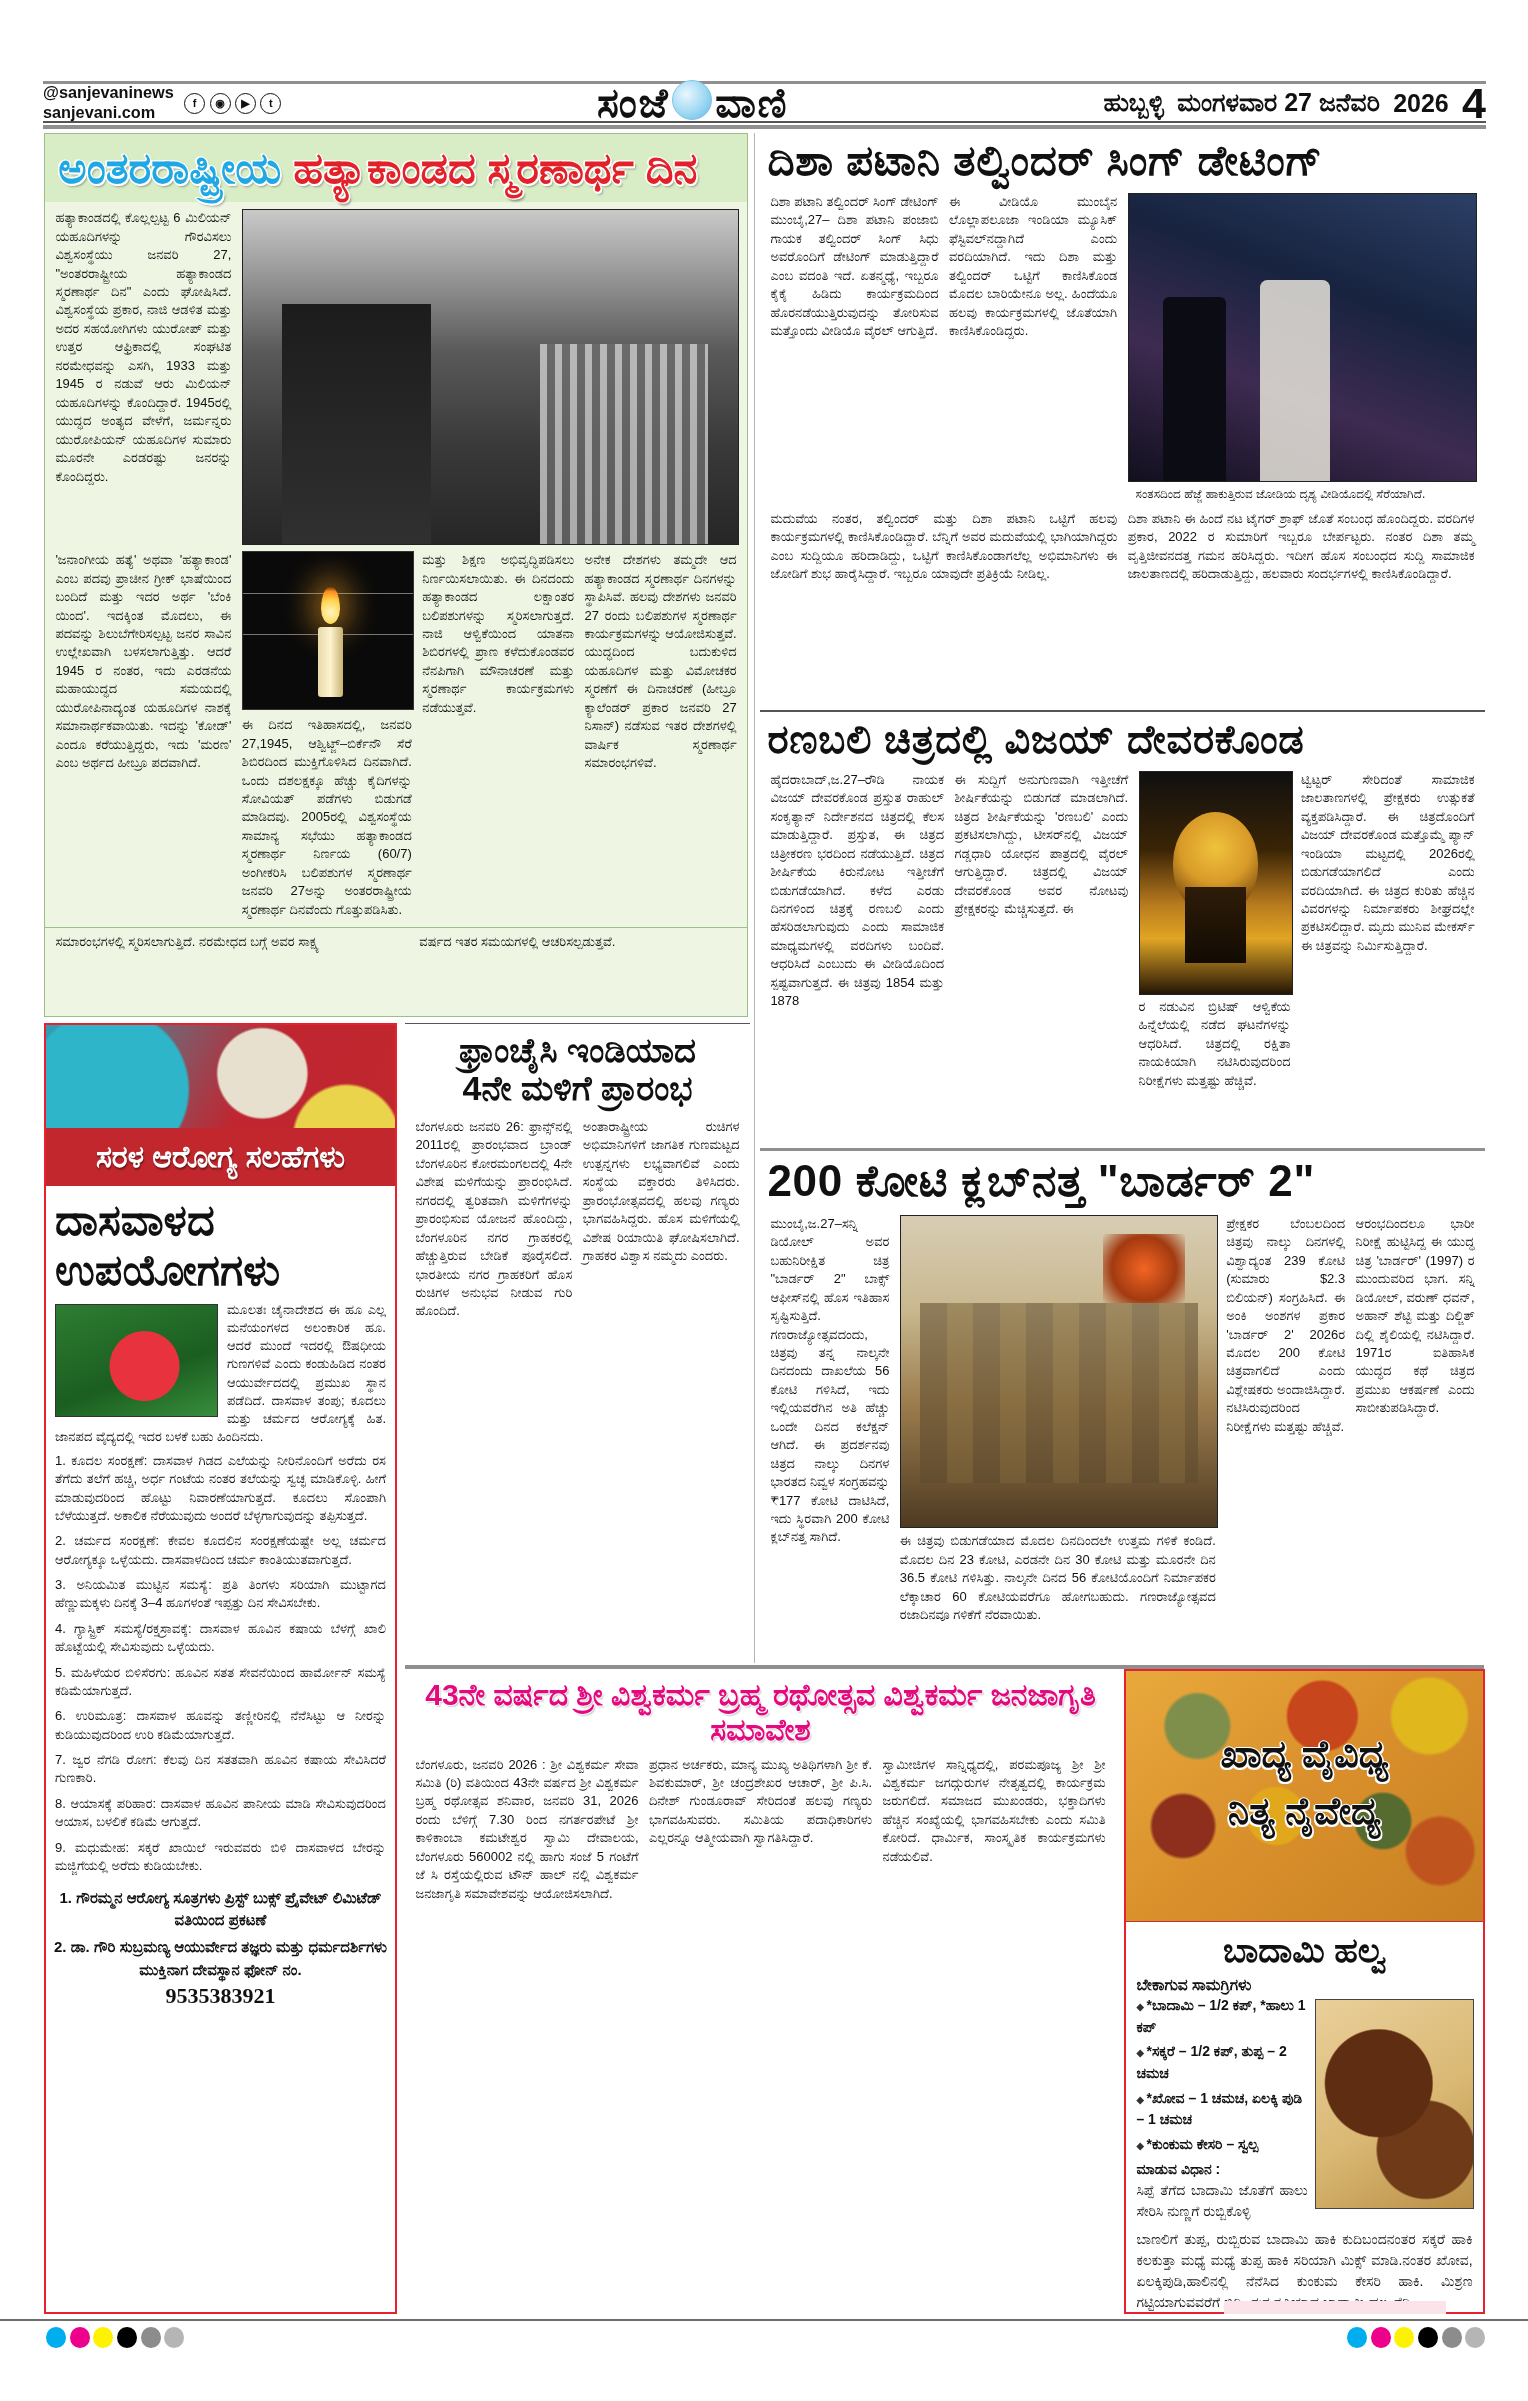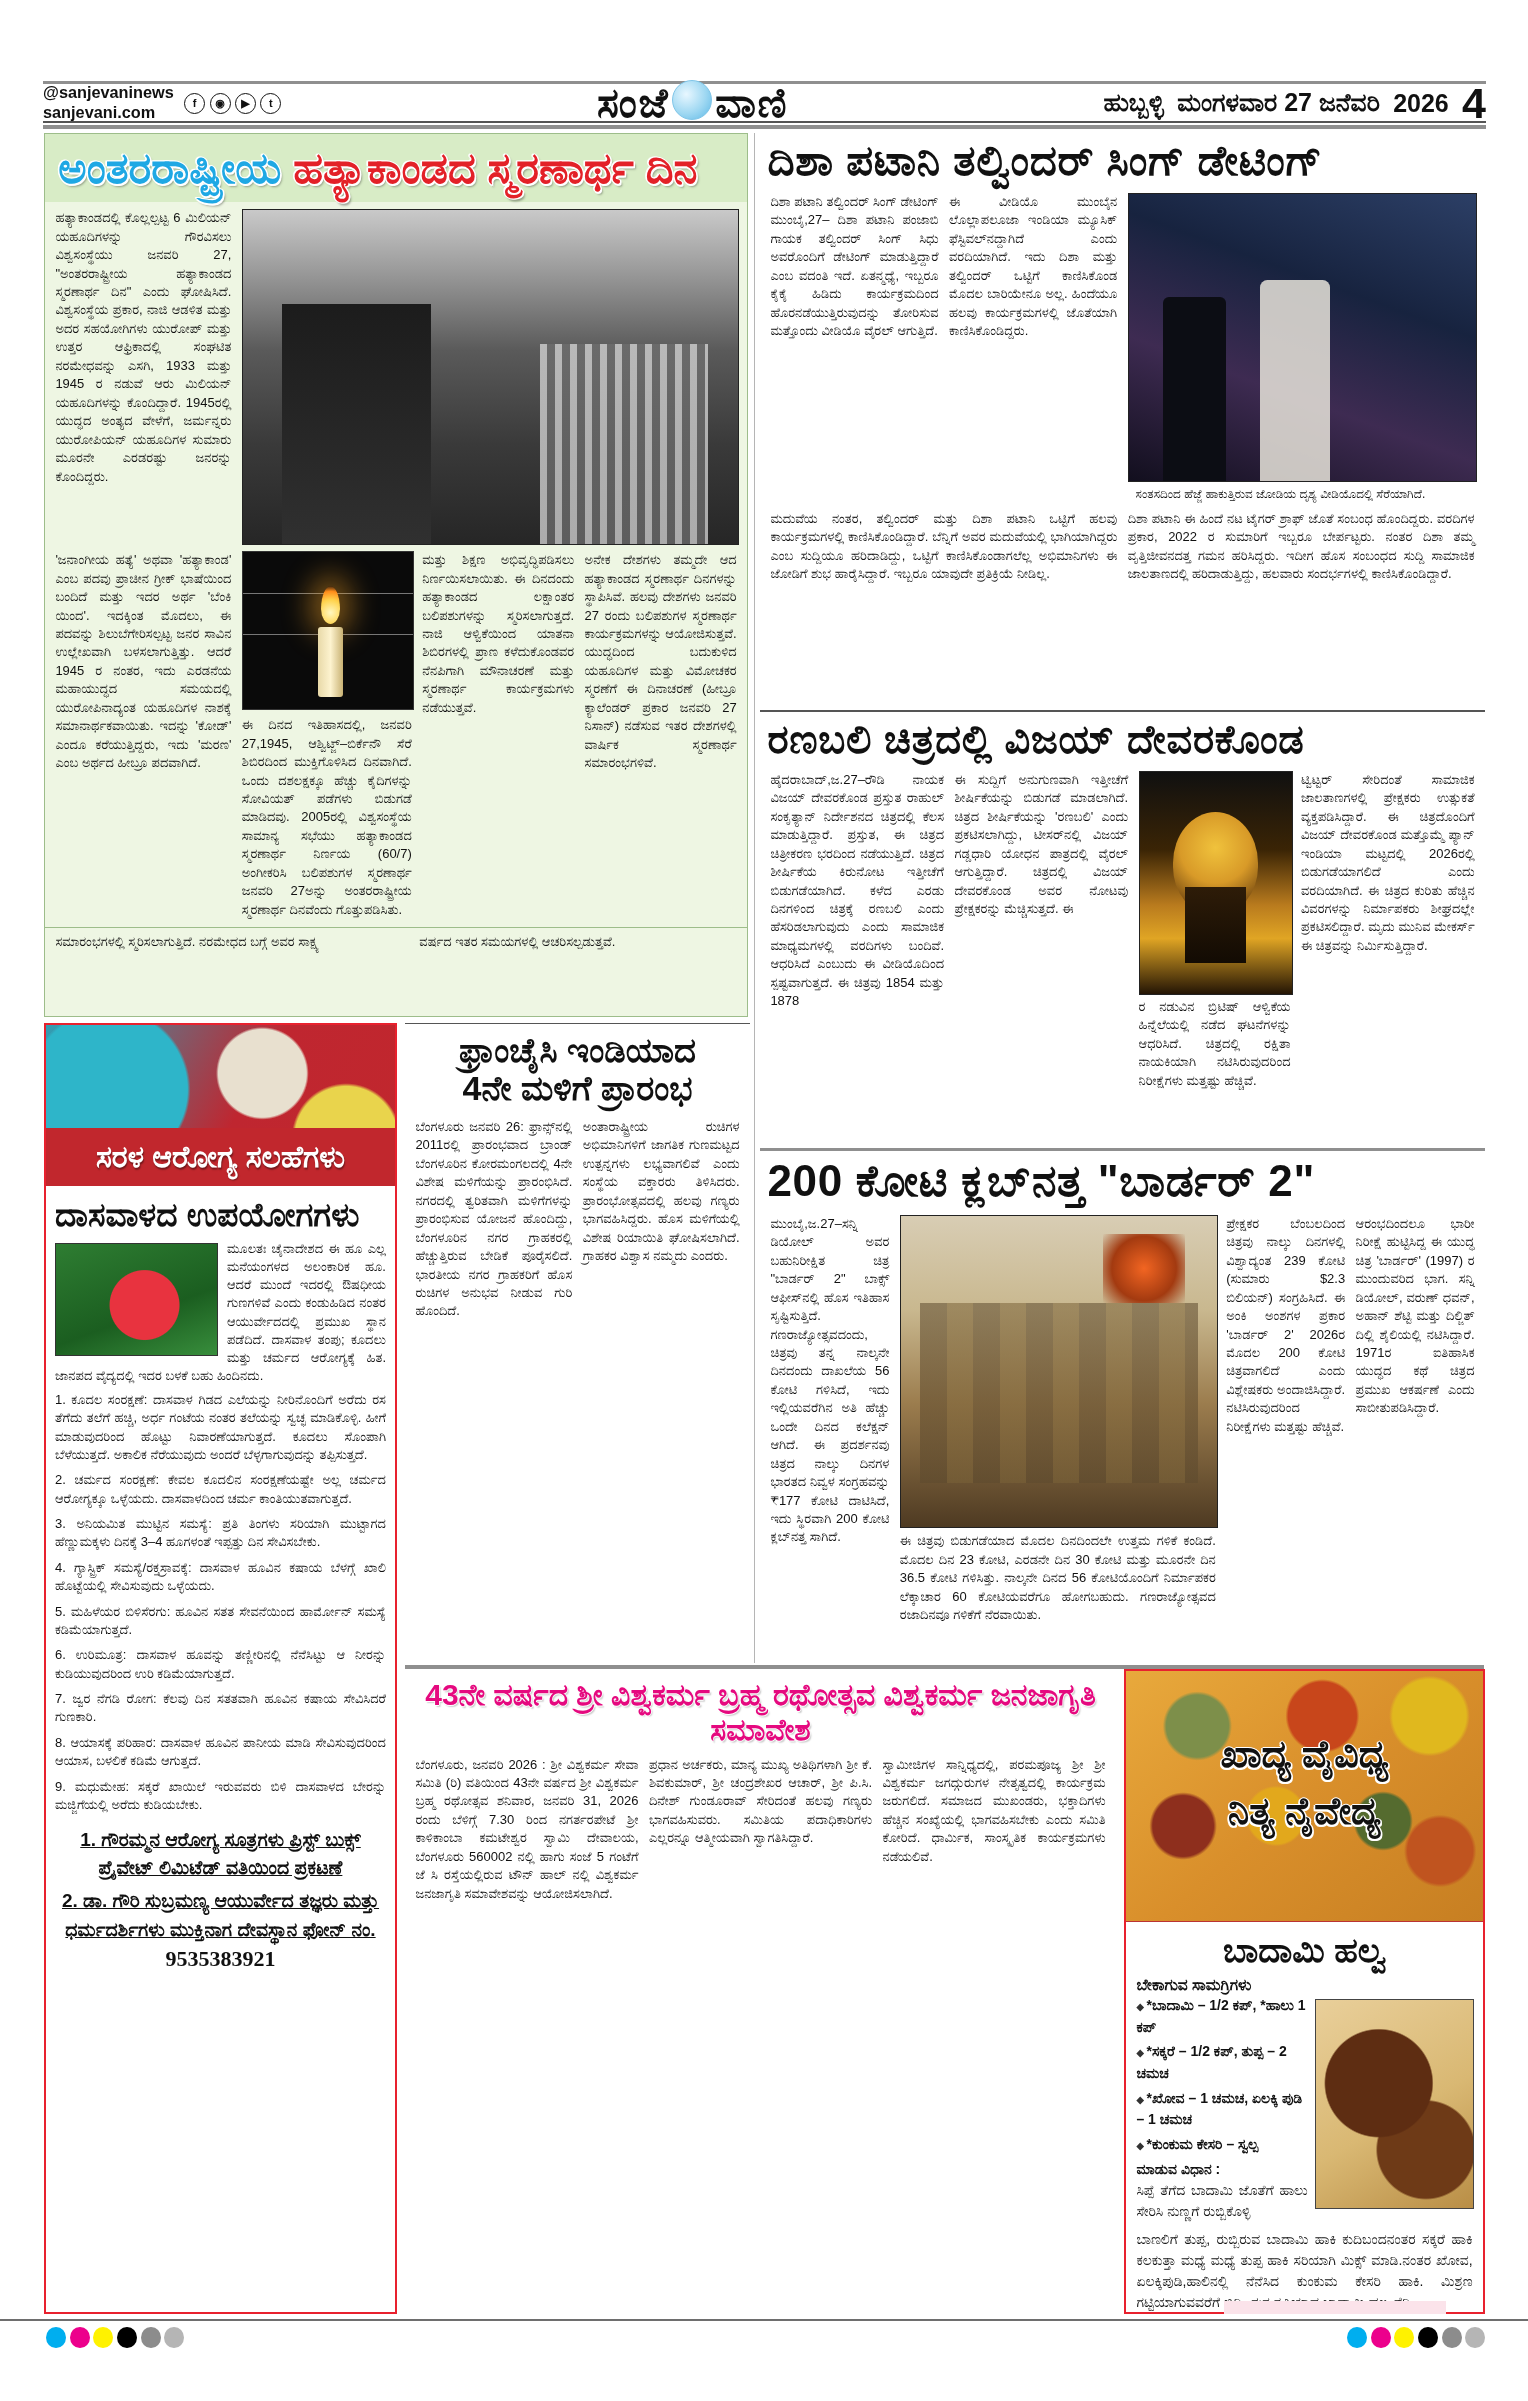--- a/index.html
+++ b/index.html
@@ -63,27 +63,27 @@
   
   .health{border:2.2px solid #e8212e;box-sizing:border-box;}
   .banner{position:relative;height:161px;background:
      radial-gradient(circle at 18% 40%,#2eb5c9 0 26%,rgba(0,0,0,0) 27%),
      radial-gradient(circle at 62% 30%,#e8e0cf 0 18%,rgba(0,0,0,0) 19%),
      radial-gradient(circle at 86% 70%,#e9d44c 0 16%,rgba(0,0,0,0) 17%),
      linear-gradient(120deg,#2f9fb5 0%,#bf2630 55%,#c1272d 100%);}
   .banner-band{position:absolute;left:0;right:0;bottom:0;height:58px;background:#c1272d;
      display:flex;align-items:center;justify-content:center;color:#fff;font-size:30px;font-weight:bold;
      text-shadow:0.7px 1.5px 1.5px rgba(0,0,0,.4);}
-  .dasa-head{font-size:33px;font-weight:bold;padding:10.4px 9px 4.4px;}
+  .dasa-head{font-size:43px;font-weight:bold;padding:10.4px 9px 4.4px;}
   .hib{width:161px;height:111px;float:left;margin:3px 9px 4.4px 9px;border:0.7px solid #333;
      background:radial-gradient(circle at 55% 55%,#e8333f 0 32%,rgba(0,0,0,0) 33%),
      linear-gradient(160deg,#2e7d32 0%,#1b5e20 60%,#388e3c 100%);}
   .hlist{font-size:13px;line-height:1.4;text-align:justify;padding:0 9px;}
   .hlist p{margin:0 0 7.4px;}
-  .hnotes{text-align:center;font-size:19px;font-weight:bold;padding:4.4px 7.4px 0;line-height:1.5;text-decoration:underline;}
+  .hnotes{text-align:center;font-size:15px;font-weight:bold;padding:4.4px 7.4px 0;line-height:1.5;}
   .hphone{text-align:center;font-size:22px;font-weight:bold;font-family:"Liberation Serif",serif;padding:1.5px 0 7.4px;}
   
   .vk-head{color:#e5097f;font-size:30px;font-weight:bold;text-align:center;padding:9px 4.4px 6px;
      text-shadow:0.7px 0 #fff,-0.7px 0 #fff,0 0.7px #fff,1.5px 1.5px 1.5px rgba(0,0,0,.2);}
   .deity{background:
      radial-gradient(circle at 50% 18%,#f6e08a 0 18%,rgba(0,0,0,0) 19%),
      linear-gradient(180deg,#ffffff 0%,#fdf6e0 30%,#e8d49a 70%,#caa84f 100%);
      position:relative;border:0.7px solid #999;}
   .deity:before{content:"";position:absolute;left:30%;top:22%;width:40%;height:62%;
      background:linear-gradient(180deg,#d9a43b,#b9832a 60%,#8a5f1d);border-radius:40% 40% 20% 20%;}

